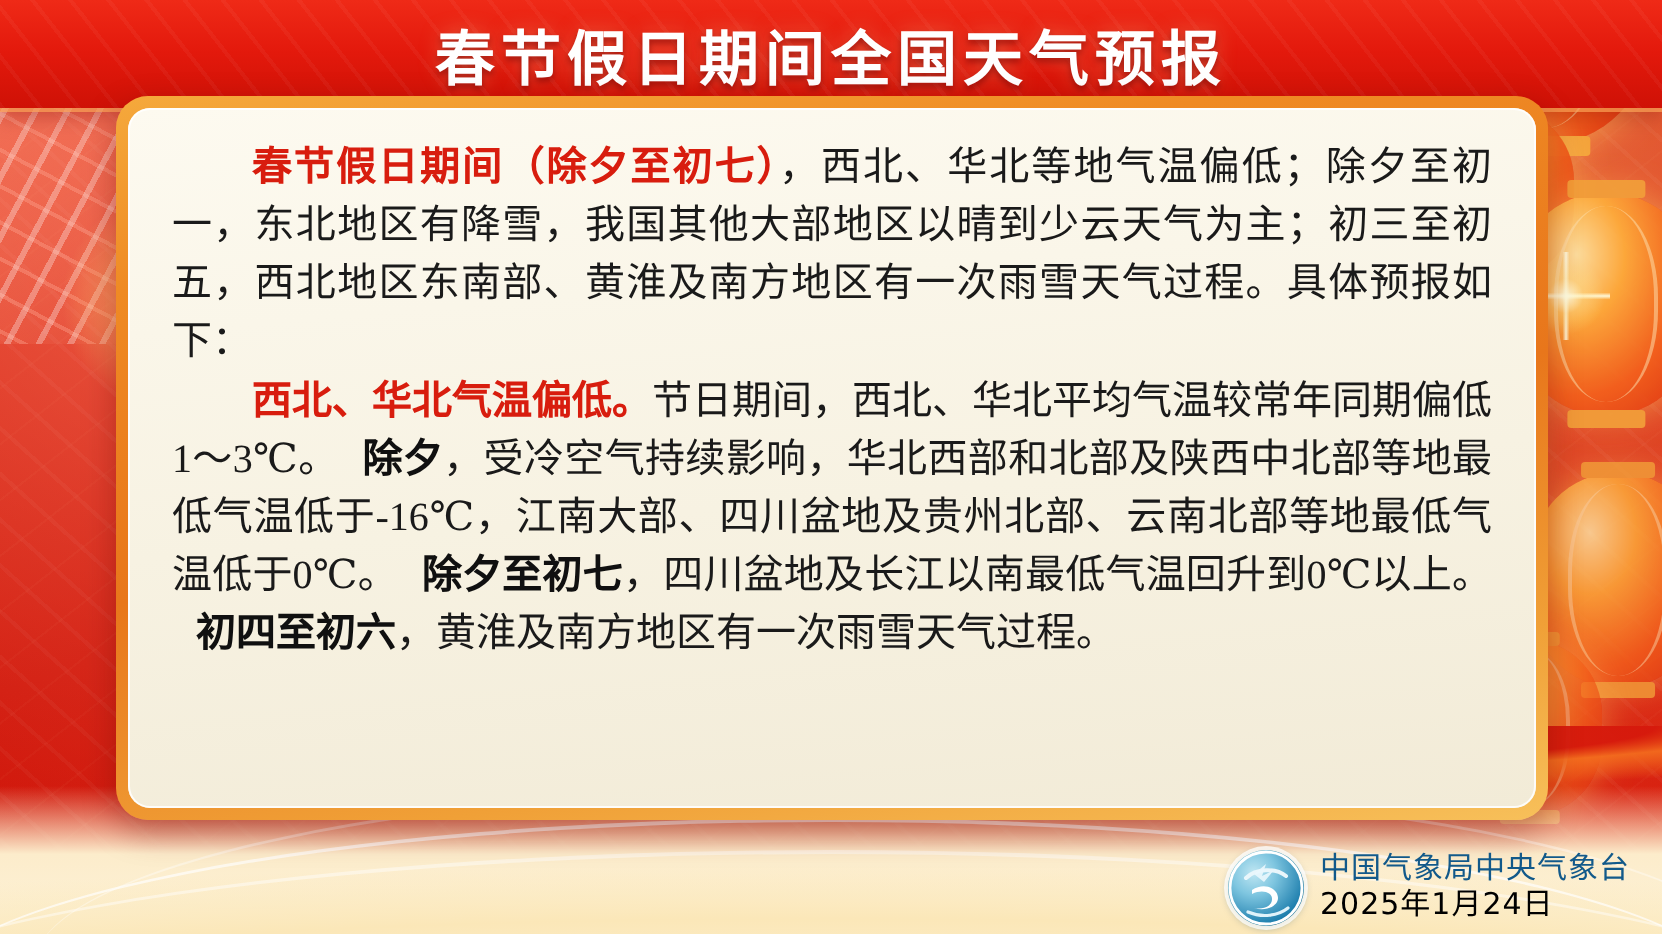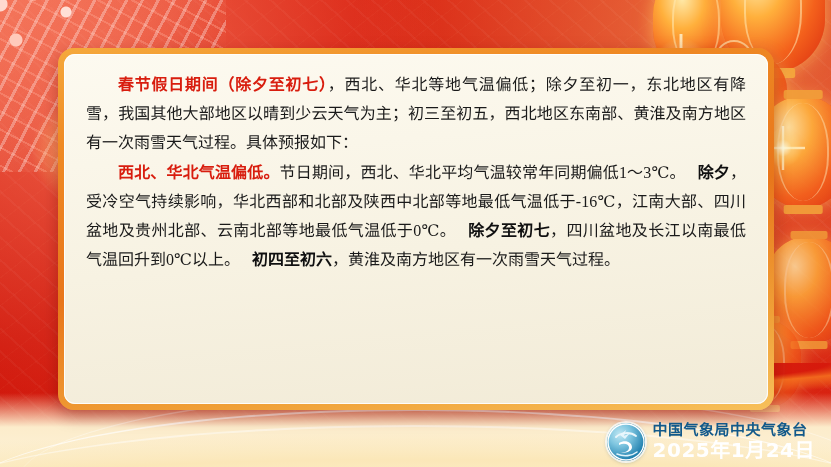--- a/index.html
+++ b/index.html
@@ -151,21 +151,21 @@
     background: linear-gradient(175deg, #fdfaf0 0%, #f7f2e2 55%, #f2ebd7 100%);
     box-sizing: border-box;
     padding: 16px 22px 12px 22px;
     box-shadow: inset 0 0 0 1px rgba(255,255,255,.85);
     overflow: hidden;
   }
 
   
   .body-text {
     font-family: "Liberation Serif", "DejaVu Serif", serif;
-    font-size: 16px;
+    font-size: 20px;
     line-height: 29px;
     color: #1a1a1a;
     text-align: justify;
     text-justify: inter-character;
   }
   .body-text p { margin: 0 0 1px 0; text-indent: 2em; }
   .hl { color: #d81d0e; font-weight: 700; }
   .bd { font-weight: 700; color: #101010; margin-left: 12px; }
 
   
@@ -177,24 +177,24 @@
     width: 38px; height: 38px; border-radius: 50%;
     background: radial-gradient(circle at 34% 30%, #bfe6f2 0%, #7fc6e0 30%, #1f7fae 72%, #125f86 100%);
     box-shadow: 0 0 0 2px rgba(255,255,255,.75), 0 1px 4px rgba(0,60,90,.4);
     position: relative; overflow: hidden;
     flex: none;
   }
   .cma-logo svg { position:absolute; inset:0; }
   .credit-lines {
     display:flex; flex-direction:column; line-height:1.18;
     font-family: "DejaVu Sans", "Liberation Sans", sans-serif;
-    font-weight: 700;
+    font-weight: 400;
   }
   .credit-org  { font-size: 15px; color: #12598a; letter-spacing: .5px; }
-  .credit-date { font-size: 20px; color: #ffffff; letter-spacing: .5px; }
+  .credit-date { font-size: 15px; color: #000000; letter-spacing: .5px; }
 </style>
 </head>
 <body>
 
 <div id="poster">
 
   <div class="bg-base"></div>
   <div class="bg-texture"></div>
   <div class="corner-tl"></div>
   <div class="corner-tl-glow"></div>
@@ -223,20 +223,24 @@
   <div class="sparkle s1"></div>
   <div class="sparkle s2"></div>
   <div class="ring"></div>
 
   <div class="wave-band"></div>
   <div class="red-swoosh"></div>
   <div class="wave-line w1"></div>
   <div class="wave-line w2"></div>
   <div class="wave-line w3"></div>
 
+  <div class="titlebar">
+    <div class="tb-tex"></div>
+    <div class="title-text">春节假日期间全国天气预报</div>
+  </div>
 
   <div class="card-outer">
     <div class="card-inner">
       <div class="body-text" id="body-text">
           <p><span class="hl">春节假日期间（除夕至初七）</span><span>，西北、华北等地气温偏低；除夕至初一，东北地区有降雪，我国其他大部地区以晴到少云天气为主；初三至初五，西北地区东南部、黄淮及南方地区有一次雨雪天气过程。具体预报如下：</span></p>
           <p><span class="hl">西北、华北气温偏低。</span><span>节日期间，西北、华北平均气温较常年同期偏低1～3℃。</span><span class="bd">除夕</span><span>，受冷空气持续影响，华北西部和北部及陕西中北部等地最低气温低于-16℃，江南大部、四川盆地及贵州北部、云南北部等地最低气温低于0℃。</span><span class="bd">除夕至初七</span><span>，四川盆地及长江以南最低气温回升到0℃以上。</span><span class="bd">初四至初六</span><span>，黄淮及南方地区有一次雨雪天气过程。</span></p>
         </div>
     </div>
   </div>
 

